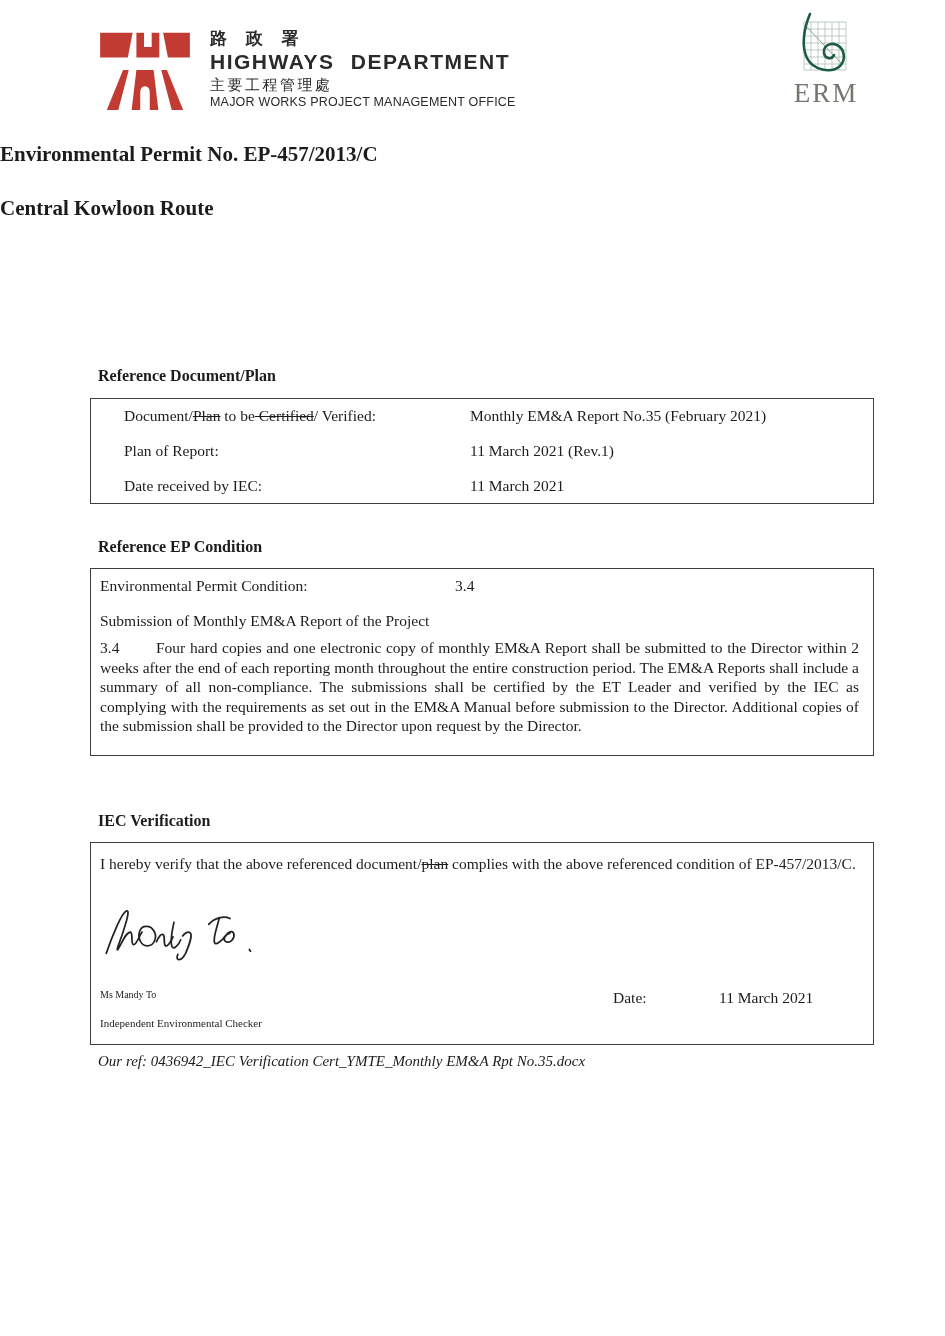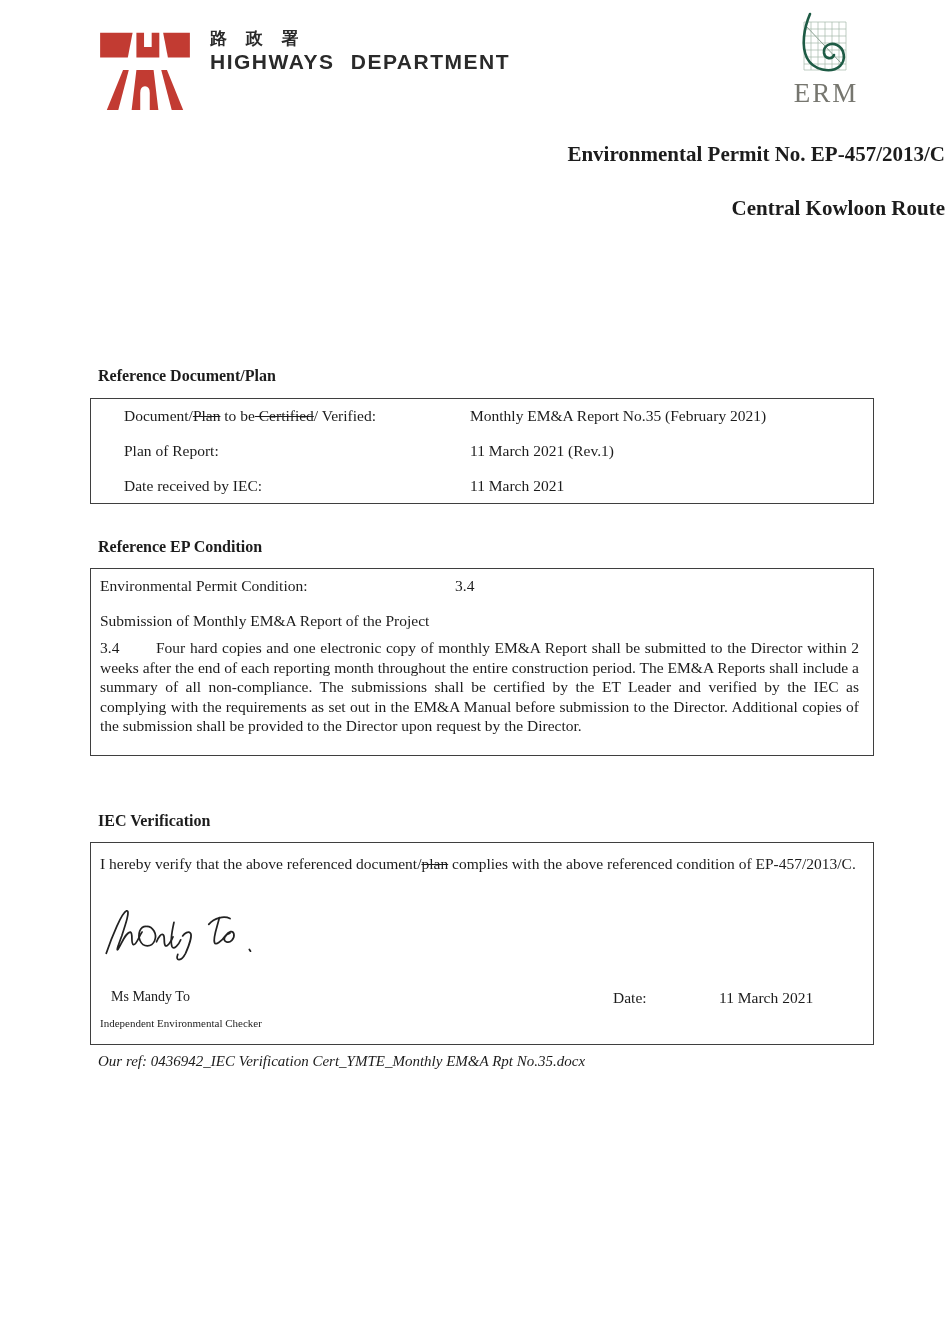--- a/index.html
+++ b/index.html
@@ -9,21 +9,21 @@
   }
   
   .hd-logo{position:absolute;left:95px;top:28px;width:100px;height:84px;}
   .hd-text{position:absolute;left:210px;top:29px;font-family:"Liberation Sans", sans-serif;color:#2a2a2a;}
   .hd-cn1{font-size:17px;font-weight:bold;letter-spacing:7px;line-height:20px;}
   .hd-en1{font-size:21px;font-weight:bold;letter-spacing:1.5px;word-spacing:9px;line-height:25px;}
   .hd-cn2{font-size:15px;letter-spacing:2.5px;line-height:19px;margin-top:1px;}
   .hd-en2{font-size:12.5px;letter-spacing:.2px;line-height:17px;}
   .erm-logo{position:absolute;left:788px;top:12px;width:80px;height:100px;}
   
-  .title{position:absolute;left:0;width:945px;text-align:right;font-weight:bold;font-size:21px;}
+  .title{position:absolute;left:0;width:945px;text-align:left;font-weight:bold;font-size:21px;}
   .t1{top:142px;} .t2{top:196px;} .t3{top:249px;}
   
   .box{position:absolute;left:90px;width:784px;border:1px solid #3f3f3f;box-sizing:border-box;background:#fff;}
   .section-heading{position:absolute;left:98px;font-weight:bold;font-size:16px;}
   .lbl{font-size:15.5px;}
   .val{position:absolute;left:355px;font-size:15.5px;white-space:nowrap;}
   .strike{text-decoration:line-through;text-decoration-thickness:1px;}
   
   .works-box{top:303px;height:34px;}
   .works-row{position:relative;height:100%;display:flex;align-items:center;}
@@ -40,21 +40,21 @@
   .ep-row1{position:relative;height:20px;}
   .ep-subject{margin-top:15px;font-size:15.5px;}
   .ep-clause{margin-top:8px;font-size:15.5px;line-height:19.6px;text-align:justify;}
   .clause-no{display:inline-block;min-width:56px;}
   
   .iec-heading{top:812px;}
   .iec-box{top:842px;height:203px;}
   .iec-statement{margin:11px 14px 0 9px;font-size:15.5px;line-height:20px;}
   .signature{position:absolute;left:10px;top:62px;width:172px;height:58px;}
   .sig-row{position:absolute;left:0;top:146px;width:100%;height:22px;}
-  .sig-name{position:absolute;left:20px;font-size:14px;}
+  .sig-name{position:absolute;left:9px;font-size:10px;}
   .sig-datelabel{position:absolute;left:522px;font-size:15.5px;}
   .sig-dateval{position:absolute;left:628px;font-size:15.5px;}
   .sig-role{position:absolute;left:9px;top:174px;font-size:11px;}
   
   .our-ref{position:absolute;left:98px;top:1053px;font-size:15px;font-style:italic;}
 </style>
 </head>
 <body>
 
 <div class="page">
@@ -66,20 +66,22 @@
       <polygon points="69,5 97,5 97,31 74,31"></polygon>
       <polygon points="10,86 22,86 33,44 27,44"></polygon>
       <path d="M36,86 L41,44 L59,44 L64,86 H55 V68 Q55,61 50,61 Q45,61 45,68 V86 Z"></path>
       <polygon points="67,44 73,44 90,86 78,86"></polygon>
     </g>
   </svg>
 
   <div class="hd-text">
     <div class="hd-cn1">路 政 署</div>
     <div class="hd-en1">HIGHWAYS DEPARTMENT</div>
+    <div class="hd-cn2">主要工程管理處</div>
+    <div class="hd-en2">MAJOR WORKS PROJECT MANAGEMENT OFFICE</div>
   </div>
 
   <svg class="erm-logo" viewBox="0 0 80 100" aria-hidden="true">
     <g stroke="#a3b7a9" stroke-width="0.7">
       <path d="M16,10 V58 M23,10 V58 M30,10 V58 M37,10 V58 M44,10 V58 M51,10 V58 M58,10 V58"></path>
       <path d="M16,10 H58 M16,17 H58 M16,24 H58 M16,31 H58 M16,38 H58 M16,45 H58 M16,52 H58 M16,58 H58"></path>
     </g>
     <path d="M17,13 L53,51" stroke="#8aa091" stroke-width="1" fill="none"></path>
     <path d="M22,2 C16,16 13,34 19,46 C25,58 43,62 52,54 C58,48 57,37 49,33 C42,30 35,34 36,41 C37,47 44,48 46,43" stroke="#1e5b45" stroke-width="2.6" fill="none" stroke-linecap="round"></path>
     <text x="38" y="90" text-anchor="middle" font-size="27" letter-spacing="2" fill="#76766f" font-family="Liberation Serif, serif">ERM</text>

